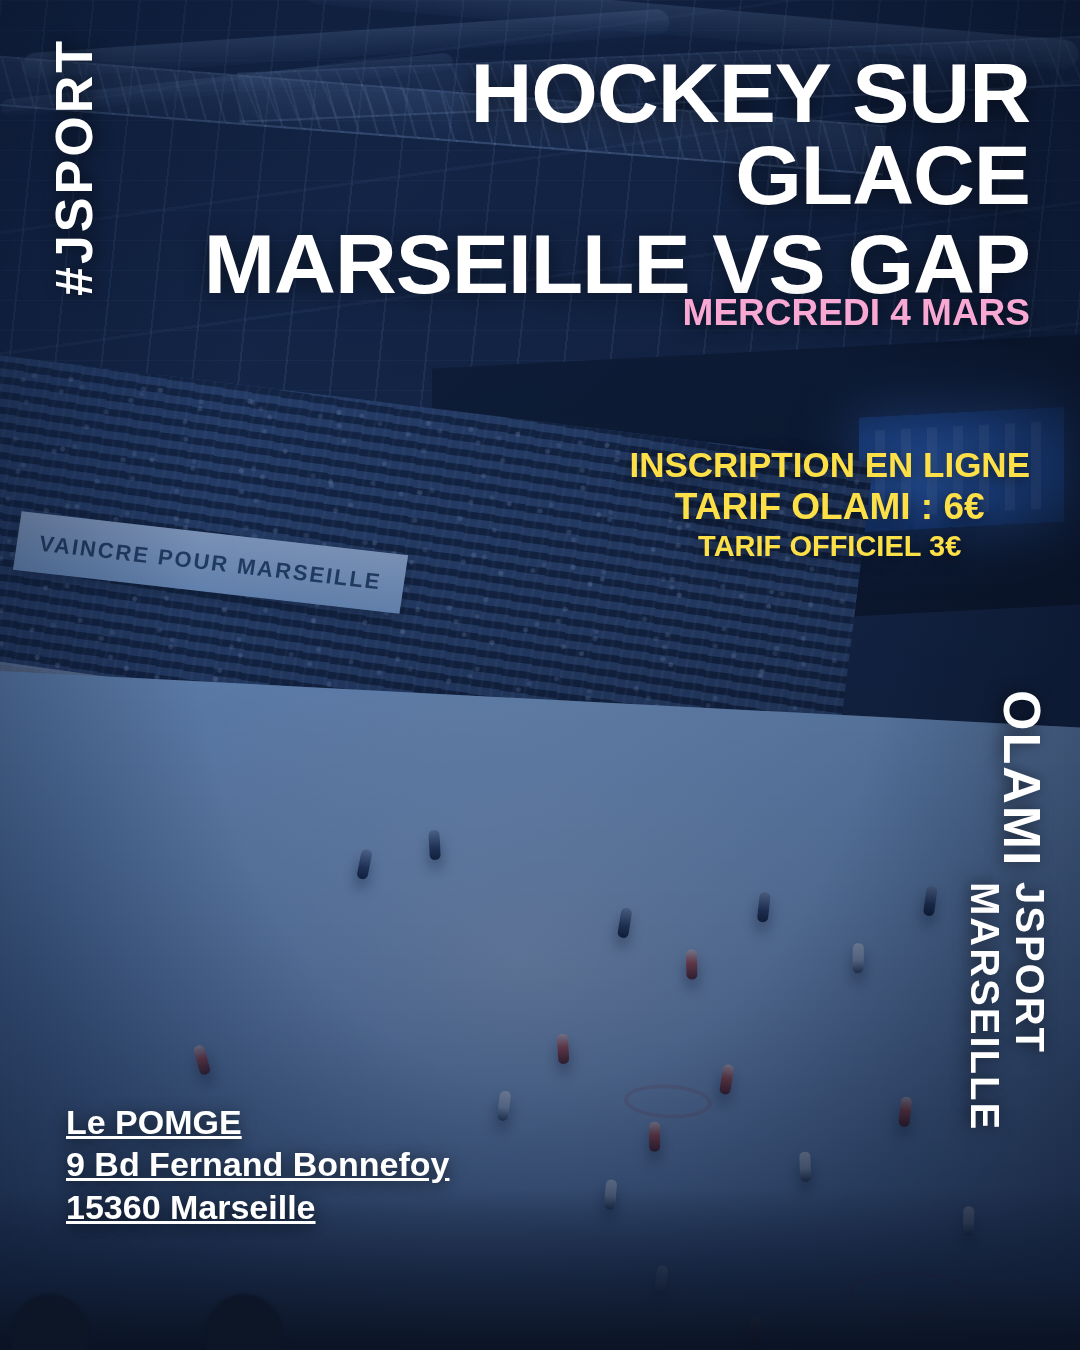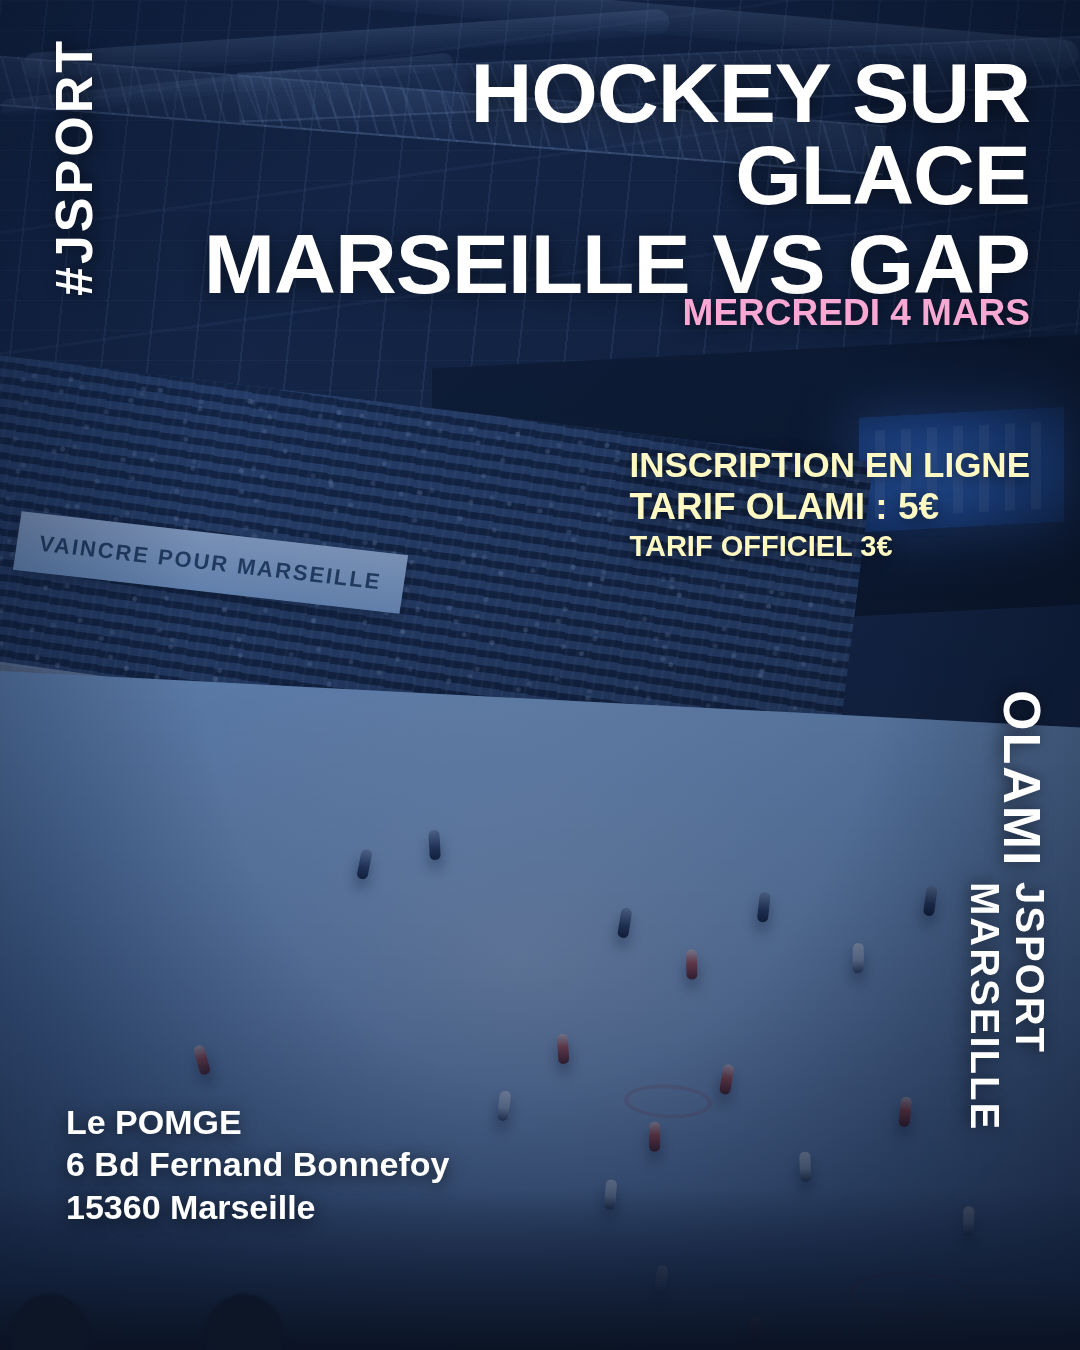--- a/index.html
+++ b/index.html
@@ -275,22 +275,22 @@
     color: #f9a8d4;
     text-shadow: 0 3px 16px rgba(0,0,0,0.6);
   }
   .datetime .dt-line { display: block; font-size: 37px; font-weight: 600; line-height: 1.12; }
   .datetime .dt-line.small { font-size: 35px; }
 
   .pricing {
     position: absolute;
     right: 50px;
     top: 444px;
-    text-align: left;
-    color: #fef9c3;
+    text-align: center;
+    color: #fde047;
     text-shadow: 0 3px 16px rgba(0,0,0,0.6);
   }
   .pricing .p1 { display: block; font-size: 35px; font-weight: 600; line-height: 1.18; }
   .pricing .p2 { display: block; font-size: 37px; font-weight: 600; line-height: 1.18; }
   .pricing .p3 { display: block; font-size: 29px; font-weight: 600; line-height: 1.18; }
 
   .brand-vertical {
     position: absolute;
     right: 28px;
     top: 690px;
@@ -318,20 +318,21 @@
     left: 66px;
     bottom: 122px;
     color: #ffffff;
     text-shadow: 0 3px 16px rgba(0,0,0,0.65);
   }
   .venue span {
     display: block;
     font-size: 34px;
     font-weight: 600;
     line-height: 1.25;
+    text-decoration: underline;
   }
 </style>
 </head>
 <body>
 
 <div class="poster">
 
   <div class="photo">
     <div class="roof">
       <div class="roof-beams"></div>
@@ -401,29 +402,29 @@
       <span class="title-line l1">HOCKEY SUR GLACE</span>
       <span class="title-line l2">MARSEILLE VS GAP</span>
     </div>
 
     <div class="datetime">
       <span class="dt-line">MERCREDI 4 MARS</span>
     </div>
 
     <div class="pricing">
       <span class="p1">INSCRIPTION EN LIGNE</span>
-      <span class="p2">TARIF OLAMI : 5€</span>
+      <span class="p2">TARIF OLAMI : 6€</span>
       <span class="p3">TARIF OFFICIEL 3€</span>
     </div>
 
     <div class="brand-vertical">
       <span class="olami">OLAMI</span>
       <span class="sub">JSPORT MARSEILLE</span>
     </div>
 
     <div class="venue">
       <span>Le POMGE</span>
-      <span>6 Bd Fernand Bonnefoy</span>
+      <span>9 Bd Fernand Bonnefoy</span>
       <span>15360 Marseille</span>
     </div>
 
   </div>
 </div>
 
 </body></html>

